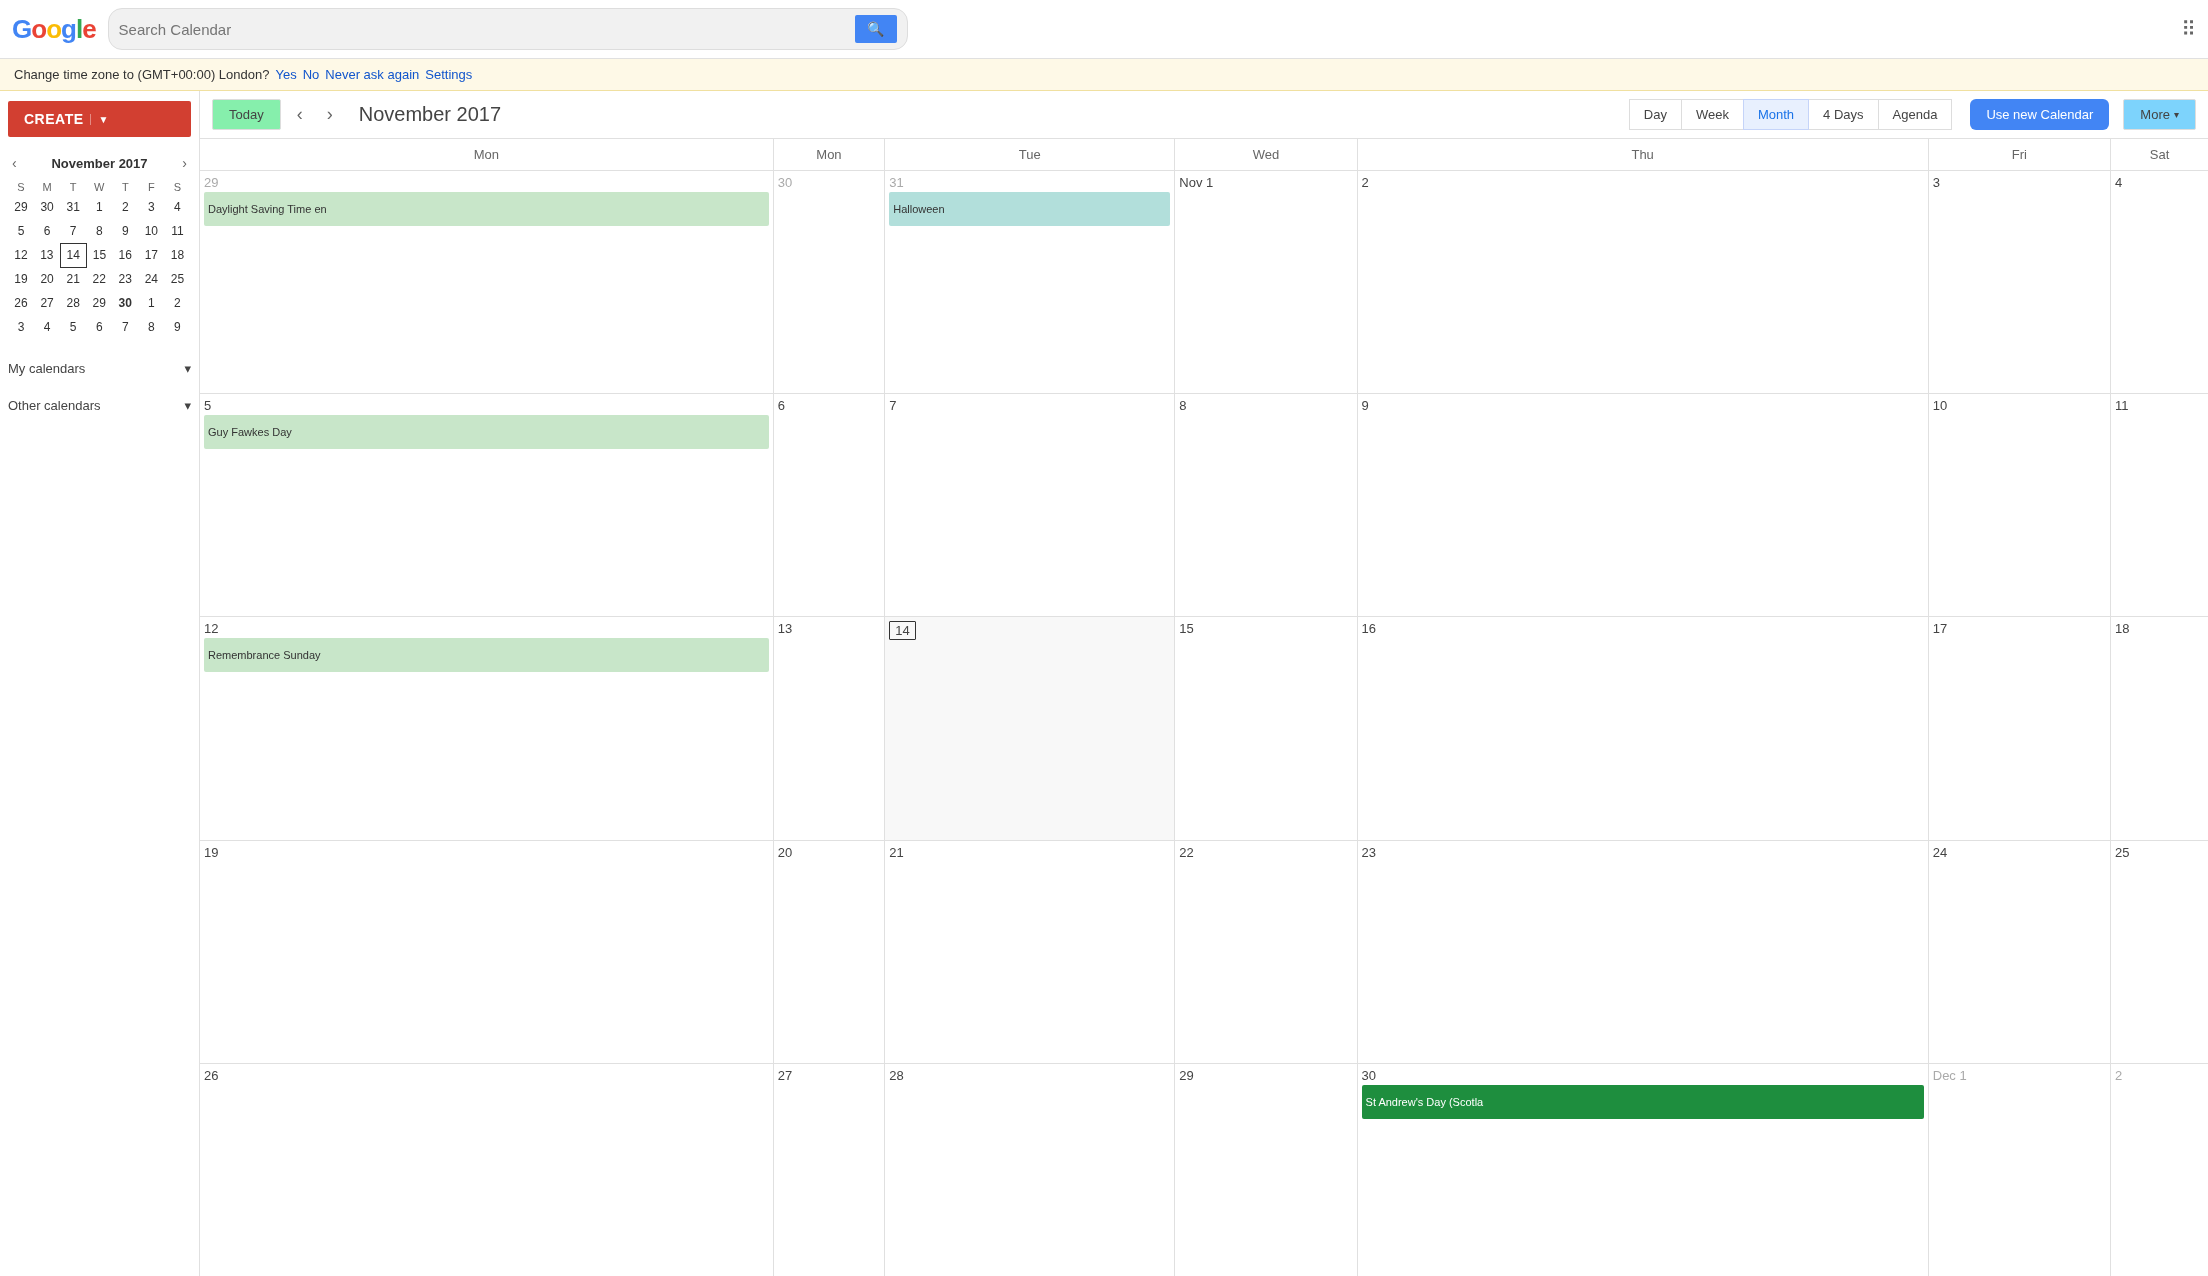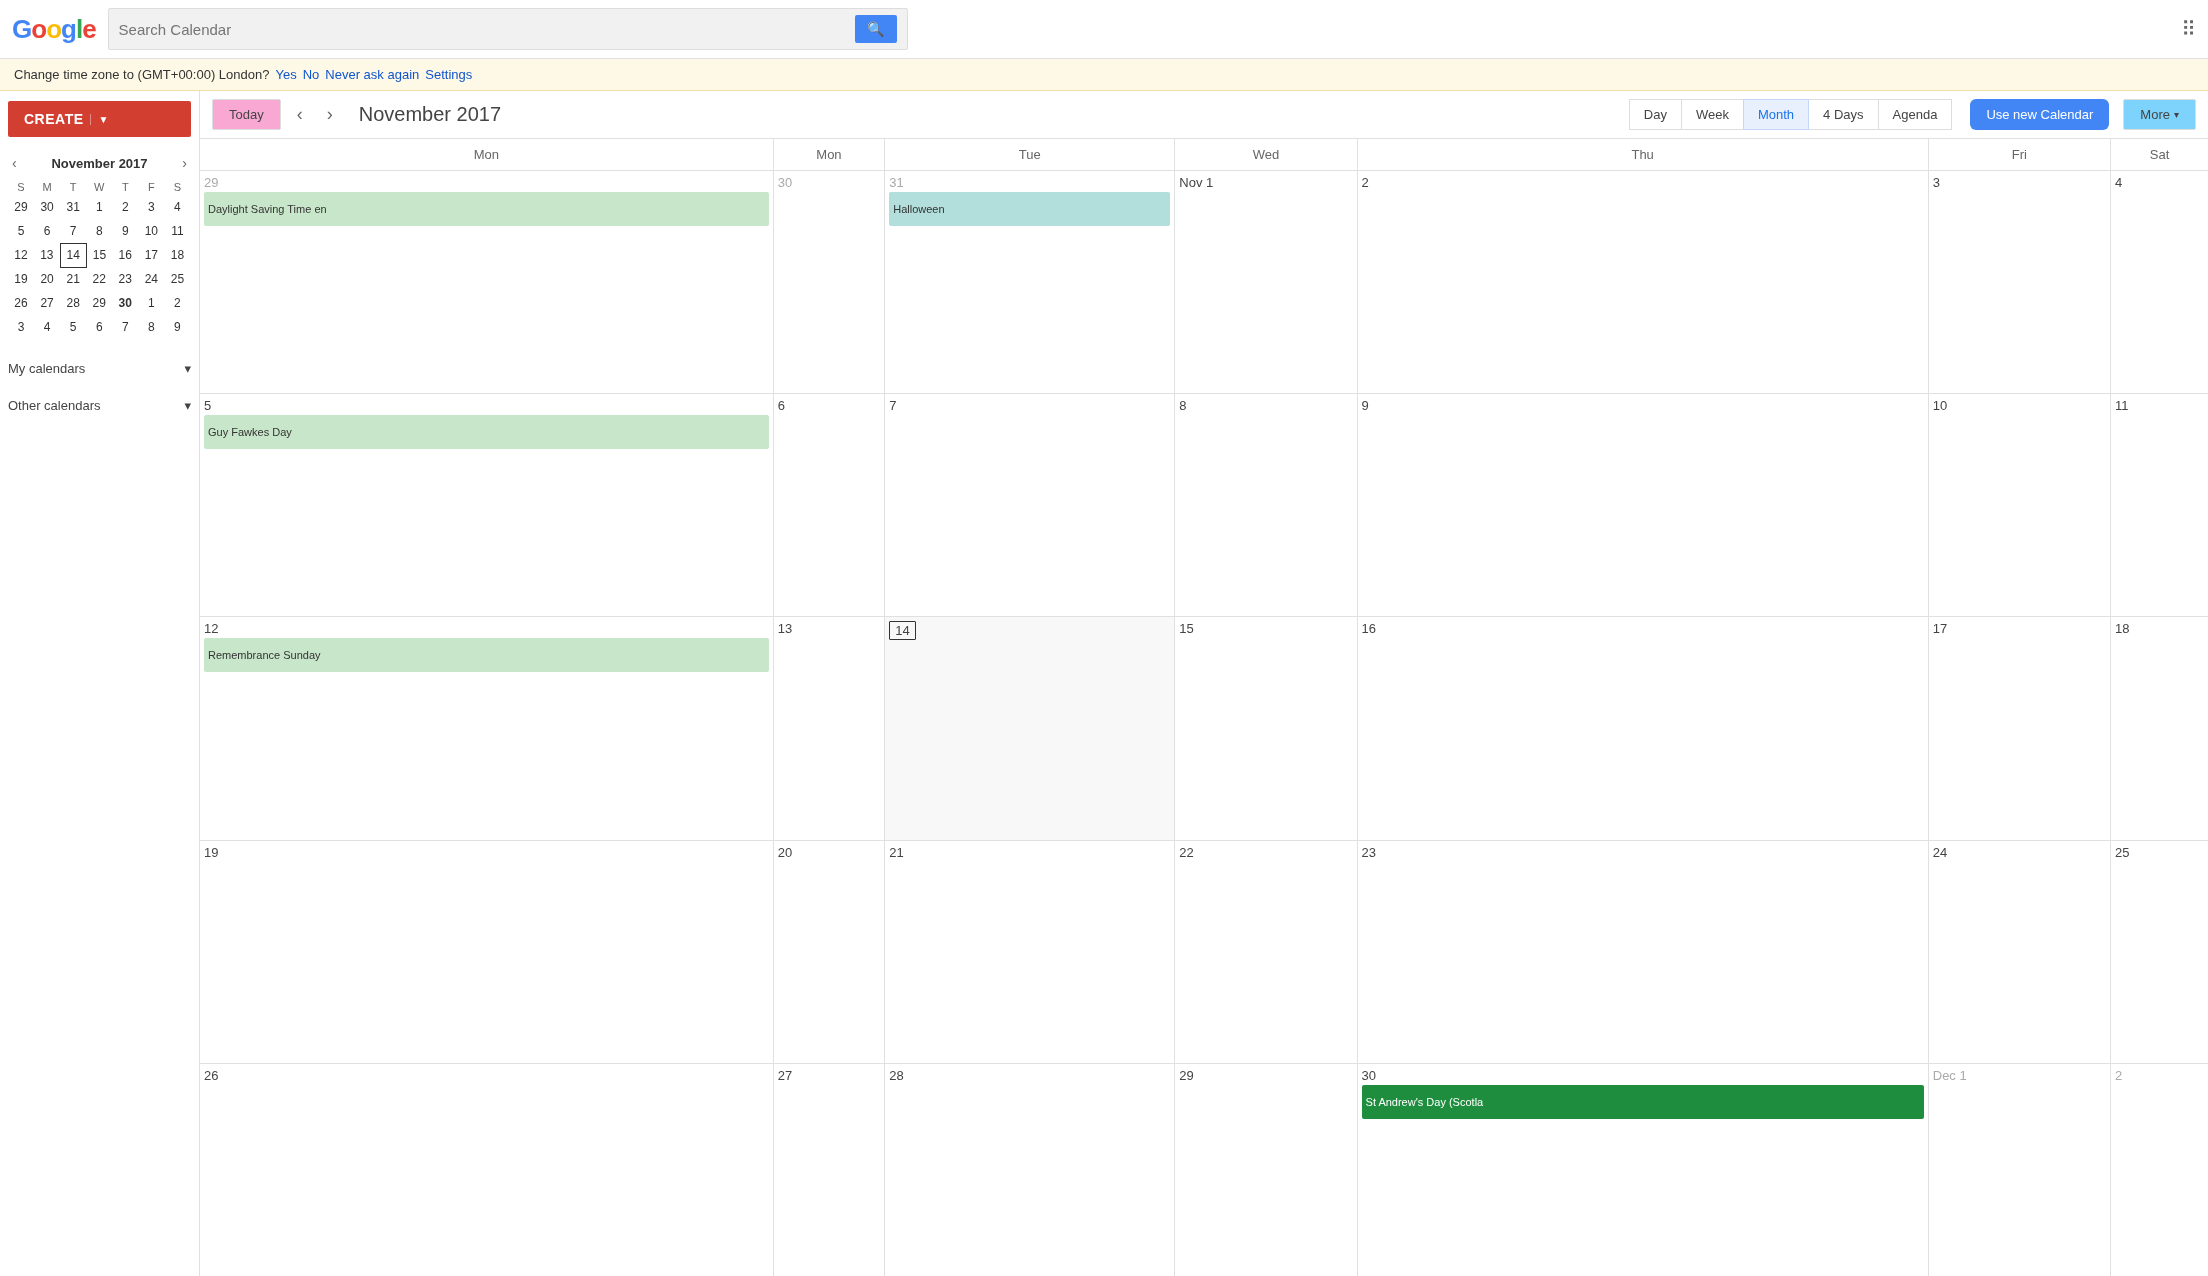--- a/index.html
+++ b/index.html
@@ -25,21 +25,21 @@
     .logo-o2 { color: #FBBC05; }
     .logo-g2 { color: #4285F4; }
     .logo-l { color: #34A853; }
     .logo-e { color: #EA4335; }
 
     #search-bar {
       flex: 1;
       display: flex;
       align-items: center;
       border: 1px solid #ddd;
-      border-radius: 2px;
+      border-radius: 14px;
       background: #f1f1f1;
       padding: 6px 10px;
       max-width: 800px;
     }
     #search-input {
       border: none;
       background: transparent;
       outline: none;
       font-size: 15px;
       flex: 1;
@@ -186,21 +186,21 @@
 
     
     #toolbar {
       display: flex;
       align-items: center;
       padding: 8px 12px;
       border-bottom: 1px solid #e0e0e0;
       gap: 8px;
     }
     #today-btn {
-      background: #f9a8d4;
+      background: #86efac;
       border: 1px solid #ddd;
       border-radius: 2px;
       padding: 7px 16px;
       cursor: pointer;
       font-size: 13px;
       color: #444;
     }
     .nav-btn {
       background: none;
       border: none;

